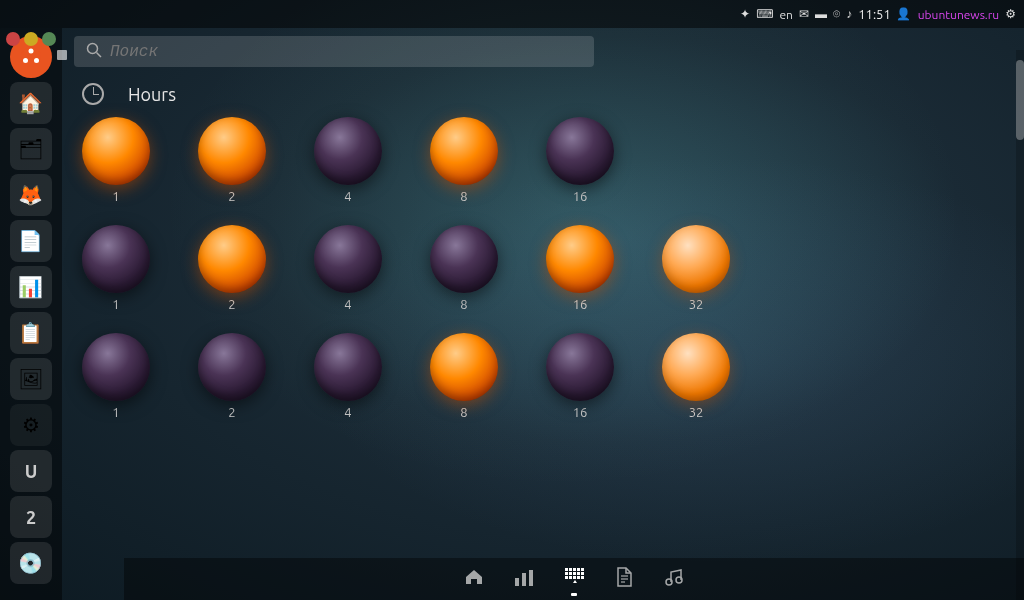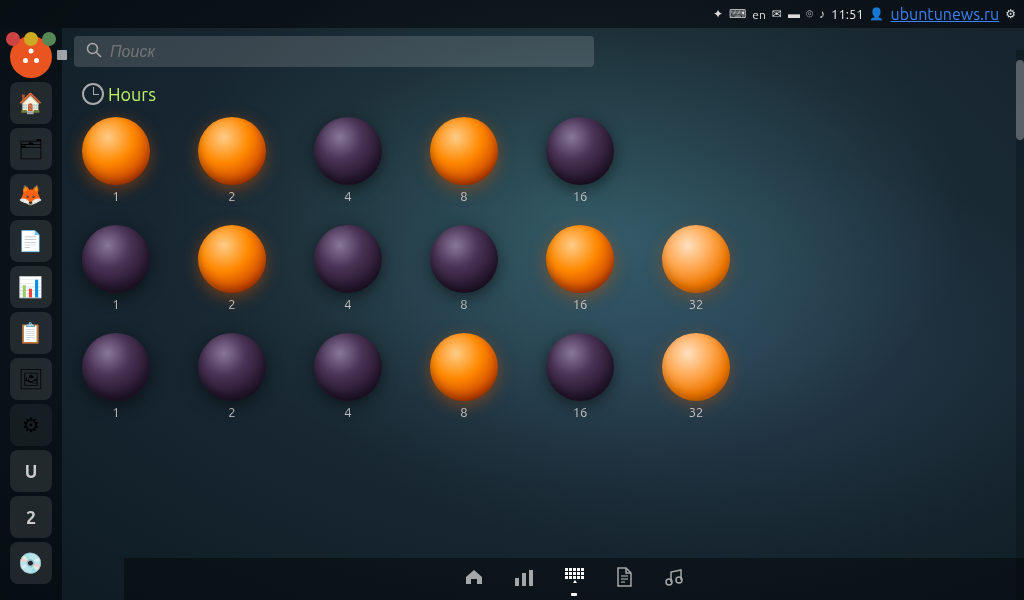--- a/index.html
+++ b/index.html
@@ -134,21 +134,21 @@
       gap: 8px;
     }
     .search-input-wrap input {
       background: transparent;
       border: none;
       outline: none;
       color: #5eead4;
       font-size: 16px;
       font-style: italic;
       width: 100%;
-      font-family: Liberation Sans, sans-serif;
+      font-family: Liberation Mono, monospace;
     }
     .search-icon-svg {
       color: #aaa;
       font-size: 16px;
     }
 
     
     .scrollbar {
       position: absolute;
       right: 0; top: 50px; bottom: 0;
@@ -171,23 +171,23 @@
       padding: 0 12px 0 20px;
     }
 
     
     .section {
       margin-bottom: 8px;
     }
     .section-header {
       display: flex;
       align-items: center;
-      gap: 4px;
+      gap: 24px;
       padding: 8px 0 6px 0;
-      color: #bef264;
+      color: #e5e5e5;
       font-size: 18px;
       font-weight: 400;
       border-top: 1px solid rgba(255,255,255,0.1);
     }
     .section-header:first-child {
       border-top: none;
     }
     .clock-icon {
       width: 22px; height: 22px;
       border-radius: 50%;
@@ -299,21 +299,21 @@
   <div class="topbar-icons">
     <span>✦</span>
     <span>⌨</span>
     <span>en</span>
     <span>✉</span>
     <span>▬</span>
     <span>⌾</span>
     <span>♪</span>
     <span style="font-size:13px;color:#eee;">11:51</span>
     <span>👤</span>
-    <span style="font-size:16px;color:#3b82f6;text-decoration:underline;">ubuntunews.ru</span>
+    <span style="font-size:12px;color:#d946ef;">ubuntunews.ru</span>
     <span>⚙</span>
   </div>
 </div>
 
 <div class="win-controls">
   <button class="win-btn win-close"></button>
   <button class="win-btn win-min"></button>
   <button class="win-btn win-max"></button>
 </div>
 

